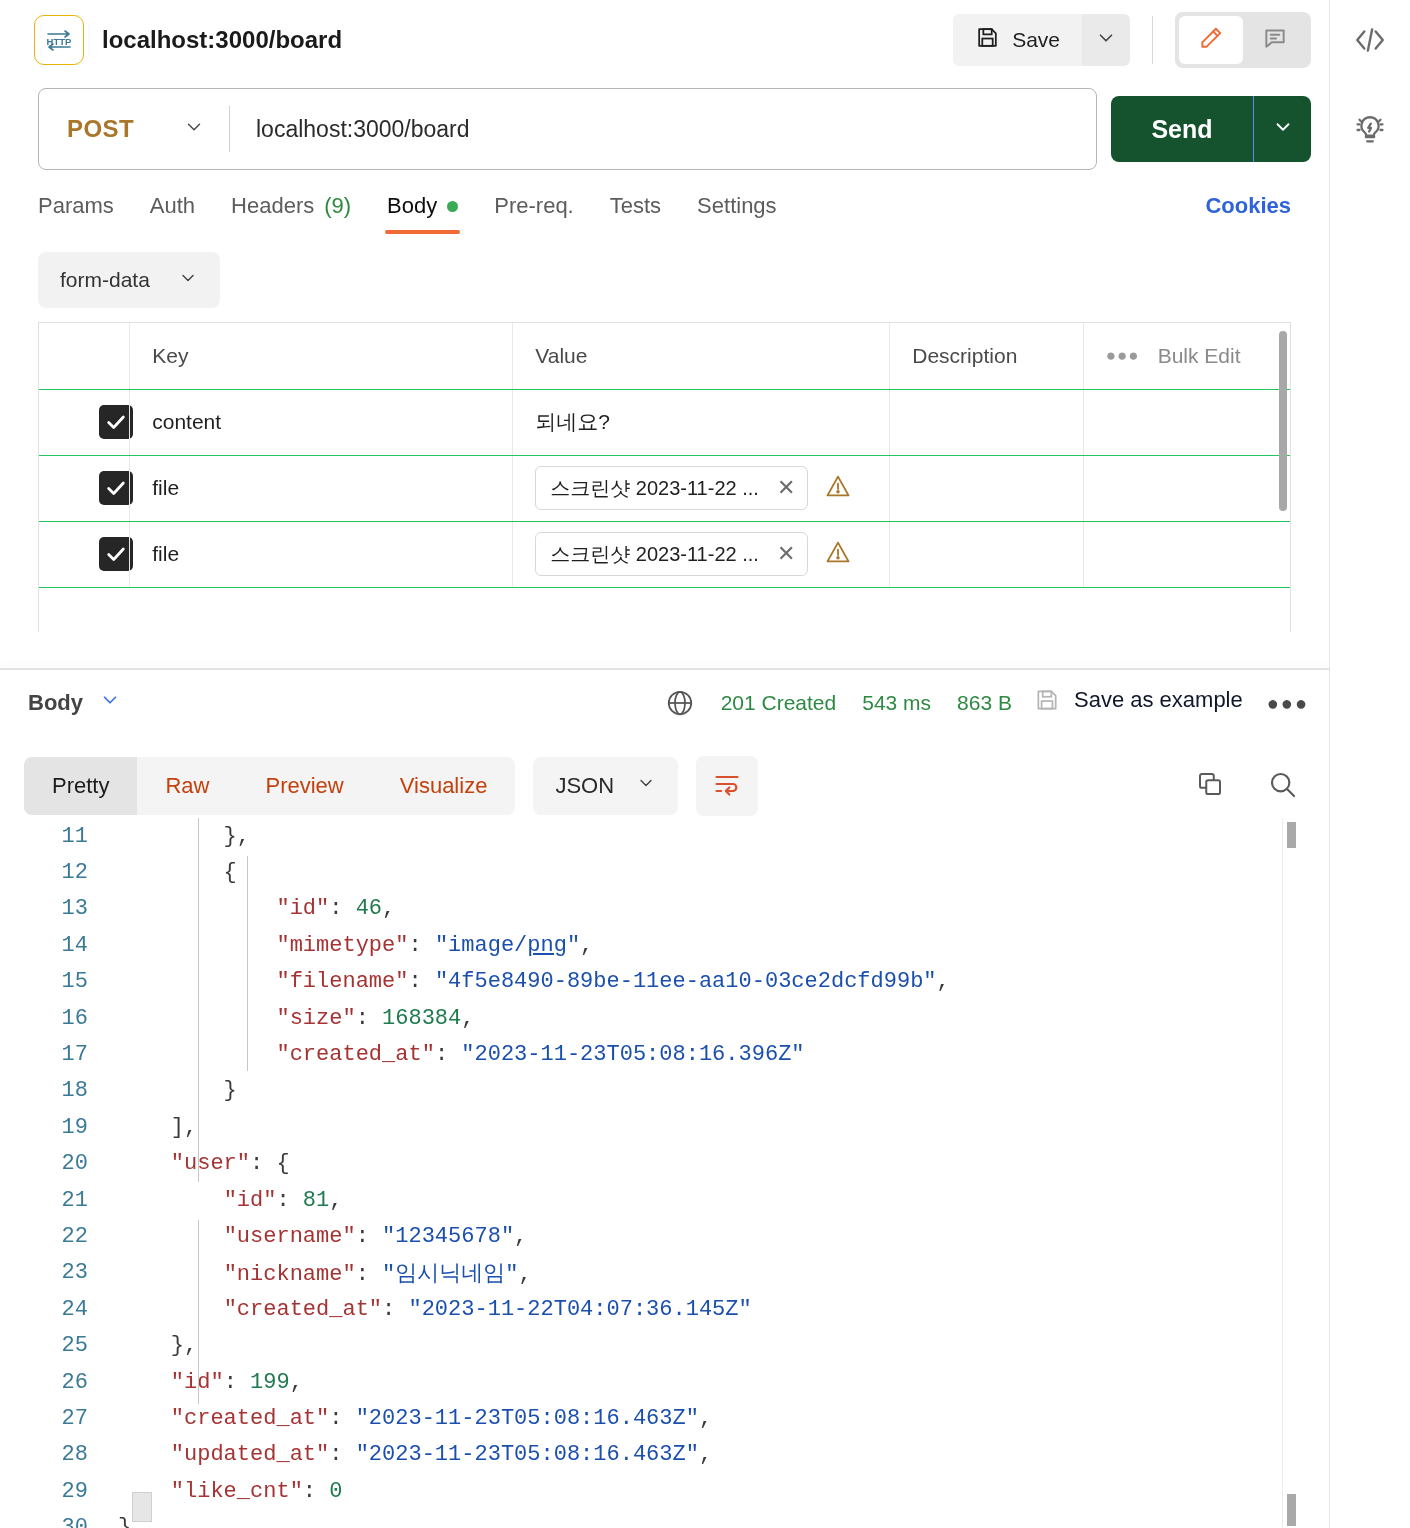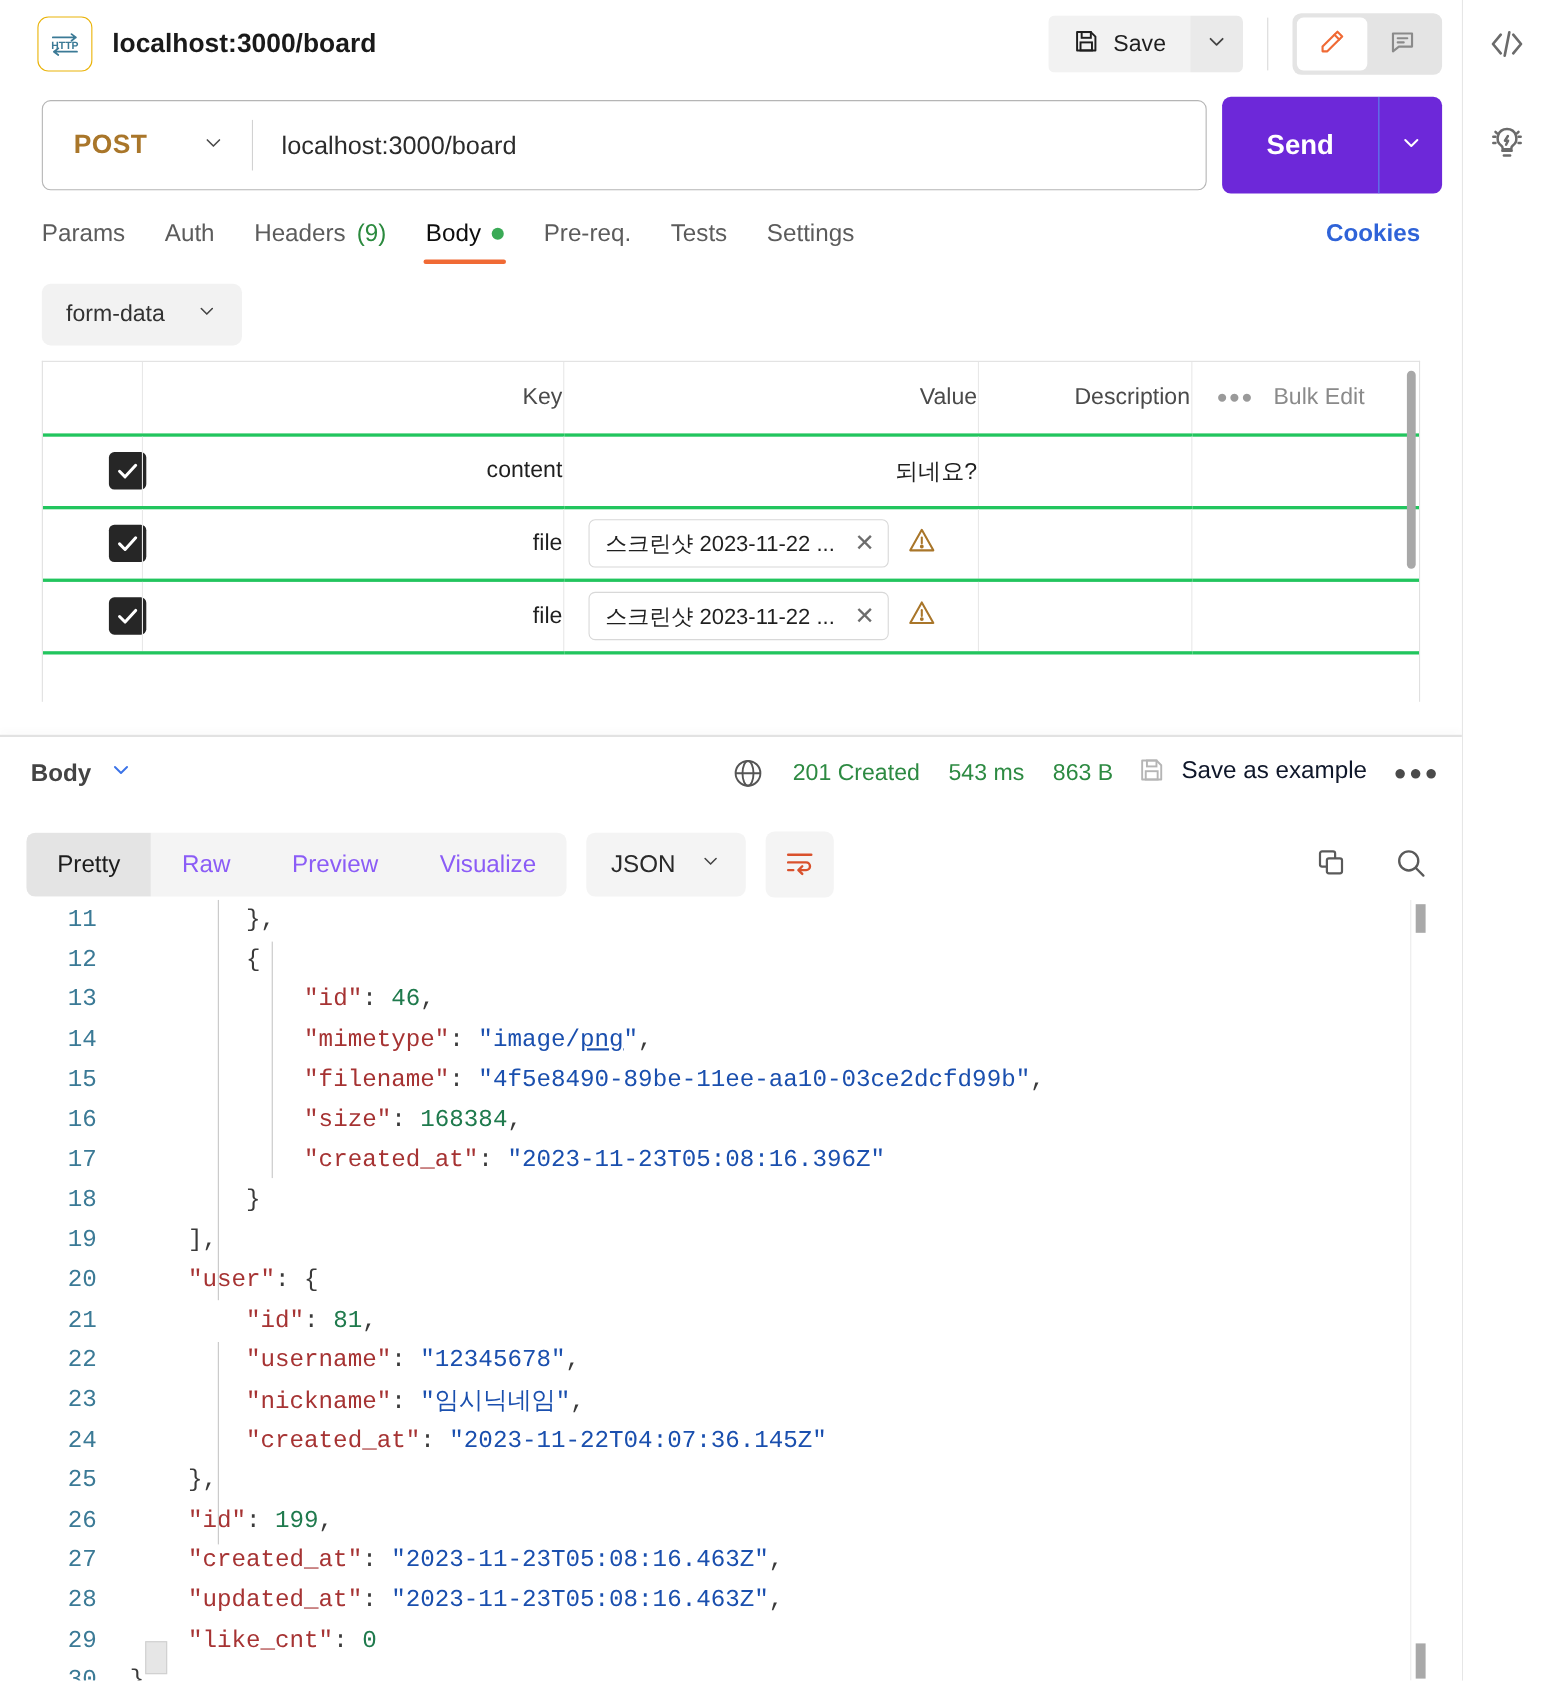--- a/index.html
+++ b/index.html
@@ -138,25 +138,25 @@
   }
   .method-div { width: 1px; height: 46px; background: #d2d2d2; }
   .url-text {
     flex: 1;
     font-size: 23px;
     color: #2b2b2b;
     padding-left: 26px;
   }
   .send-group {
     display: flex;
-    height: 88px;
+    height: 66px;
     width: 200px;
     border-radius: 8px;
     overflow: hidden;
-    background: #6d28d9;
+    background: #14532d;
   }
   .send-btn {
     flex: 1;
     display: flex; align-items: center; justify-content: center;
     color: #fff; font-size: 25px; font-weight: bold;
     cursor: pointer;
   }
   .send-caret {
     width: 58px;
     display: flex; align-items: center; justify-content: center;
@@ -226,22 +226,22 @@
     height: 310px;
     overflow: hidden;
   }
   table.fd {
     width: 100%;
     border-collapse: collapse;
     table-layout: fixed;
   }
   table.fd th, table.fd td {
     border-right: 1px solid #e8e8e8;
-    border-bottom: 3px solid #22c55e;
-    text-align: right;
+    border-bottom: 1px solid #22c55e;
+    text-align: left;
     height: 66px;
     vertical-align: middle;
   }
   table.fd th:last-child, table.fd td:last-child { border-right: none; }
   .col-check { width: 90px; }
   .col-key   { width: 380px; }
   .col-val   { width: 374px; }
   .col-desc  { width: 192px; }
   .col-bulk  { width: 205px; }
   th { font-size: 21px; color: #4a4a4a; font-weight: normal; padding-left: 22px; }
@@ -333,21 +333,21 @@
     background: #f4f4f4;
     border-radius: 8px;
     height: 58px;
     align-items: stretch;
     overflow: hidden;
   }
   .fmt-tab {
     display: flex; align-items: center; justify-content: center;
     padding: 0 28px;
     font-size: 22px;
-    color: #8b5cf6;
+    color: #c2410c;
     cursor: pointer;
   }
   .fmt-tab.active { background: #e4e4e4; color: #1c1c1c; }
   .json-sel {
     display: flex; align-items: center; gap: 22px;
     background: #f4f4f4;
     border-radius: 8px;
     height: 58px;
     padding: 0 22px;
     font-size: 22px;

